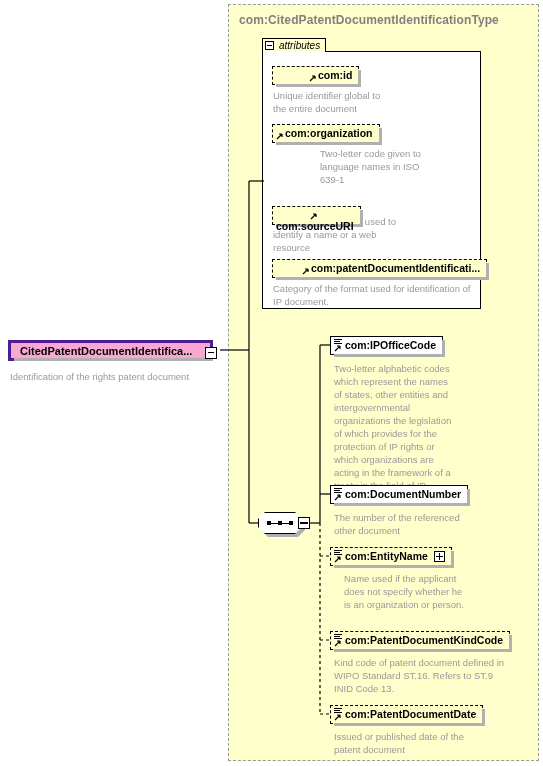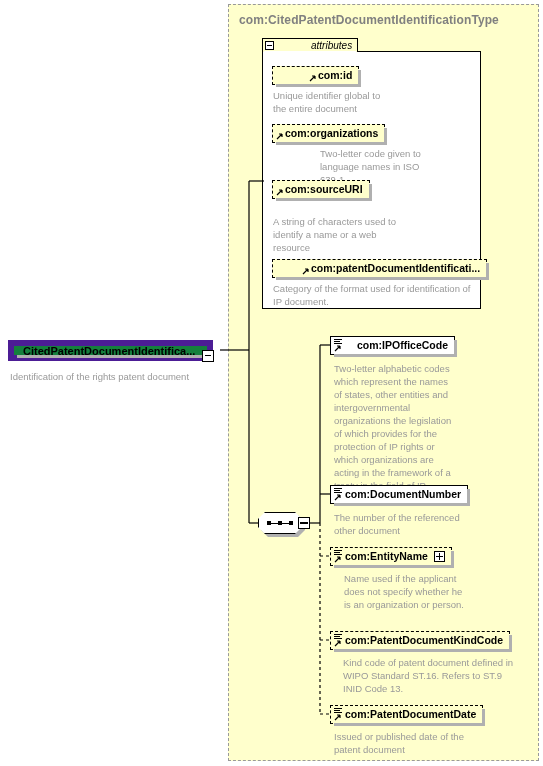--- a/index.html
+++ b/index.html
@@ -54,21 +54,20 @@
     top: 38px;
     height: 14px;
     background: #ffffcc;
     border: 1px solid #000000;
     border-bottom: none;
     box-sizing: border-box;
     display: flex;
     align-items: center;
     padding: 0 5px 0 2px;
     z-index: 3;
-    gap: 32px;
   }
   #attributes-tab .tab-fill {
     position: absolute;
     left: 1px;
     right: 1px;
     bottom: -2px;
     height: 3px;
     background: #ffffff;
   }
   .toggle-box {
@@ -179,22 +178,22 @@
     z-index: 2;
   }
 
   
   #root-node {
     position: absolute;
     left: 8px;
     top: 340px;
     width: 205px;
     height: 21px;
-    background: #15803d;
-    border: 6px solid #4c1d95;
+    background: #f9a8d4;
+    border: 3px solid #4c1d95;
     box-sizing: border-box;
     display: flex;
     align-items: center;
     z-index: 5;
   }
   #root-node .shadow {
     position: absolute;
     left: 3px;
     top: 100%;
     width: 100%;
@@ -388,27 +387,27 @@
 the entire document</div>
 
 <div class="node dashed" style="left:272px; top:124px;">
   <span class="shadow"></span>
   <span class="shadow-r"></span>
   <span class="arrow-icon">
     <svg width="8" height="8" viewBox="0 0 8 8">
         <path d="M1 7 L6 2 M6 2 L3 2 M6 2 L6 5" stroke="#000" stroke-width="1.2" fill="none"></path>
       </svg>
   </span>
-  <span class="node-label">com:organizations</span>
+  <span class="node-label">com:organization</span>
 </div>
 <div class="desc" style="left:288px; top:147px; width:200px;margin-left:32px;">Two-letter code given to
 language names in ISO
 639-1</div>
 
-<div class="node dashed" style="left:272px; top:180px;">
+<div class="node dashed" style="left:272px; top:206px;flex-direction:column;">
   <span class="shadow"></span>
   <span class="shadow-r"></span>
   <span class="arrow-icon">
     <svg width="8" height="8" viewBox="0 0 8 8">
         <path d="M1 7 L6 2 M6 2 L3 2 M6 2 L6 5" stroke="#000" stroke-width="1.2" fill="none"></path>
       </svg>
   </span>
   <span class="node-label">com:sourceURI</span>
 </div>
 <div class="desc" style="left:273px; top:215px; width:205px;">A string of characters used to
@@ -433,21 +432,21 @@
   <span class="oct"></span>
   <span class="dots">
     <span class="bar"></span>
       <b></b>
       <b></b>
       <b></b>
   </span>
   <span id="seq-toggle"></span>
 </div>
 
-<div class="node solid" style="left:330px; top:336px;gap:12px;">
+<div class="node solid" style="left:330px; top:336px;">
   <span class="shadow"></span>
   <span class="shadow-r"></span>
   <span class="el-icon">
     <span class="lines">
         <i></i>
         <i></i>
         <i></i>
       </span>
     <svg width="8" height="8" viewBox="0 0 8 8" style="position:absolute;left:0;bottom:1px;">
         <path d="M1 7 L6 2 M6 2 L3 2 M6 2 L6 5" stroke="#000" stroke-width="1.2" fill="none"></path>
@@ -512,21 +511,21 @@
         <i></i>
         <i></i>
         <i></i>
       </span>
     <svg width="8" height="8" viewBox="0 0 8 8" style="position:absolute;left:0;bottom:1px;">
         <path d="M1 7 L6 2 M6 2 L3 2 M6 2 L6 5" stroke="#000" stroke-width="1.2" fill="none"></path>
       </svg>
   </span>
   <span class="node-label">com:PatentDocumentKindCode</span>
 </div>
-<div class="desc" style="left:334px; top:656px; width:195px;margin-left:9px;">Kind code of patent document defined in
+<div class="desc" style="left:334px; top:656px; width:195px;">Kind code of patent document defined in
 WIPO Standard ST.16. Refers to ST.9
 INID Code 13.</div>
 
 <div class="node dashed" style="left:330px; top:705px;">
   <span class="shadow"></span>
   <span class="shadow-r"></span>
   <span class="el-icon">
     <span class="lines">
         <i></i>
         <i></i>

